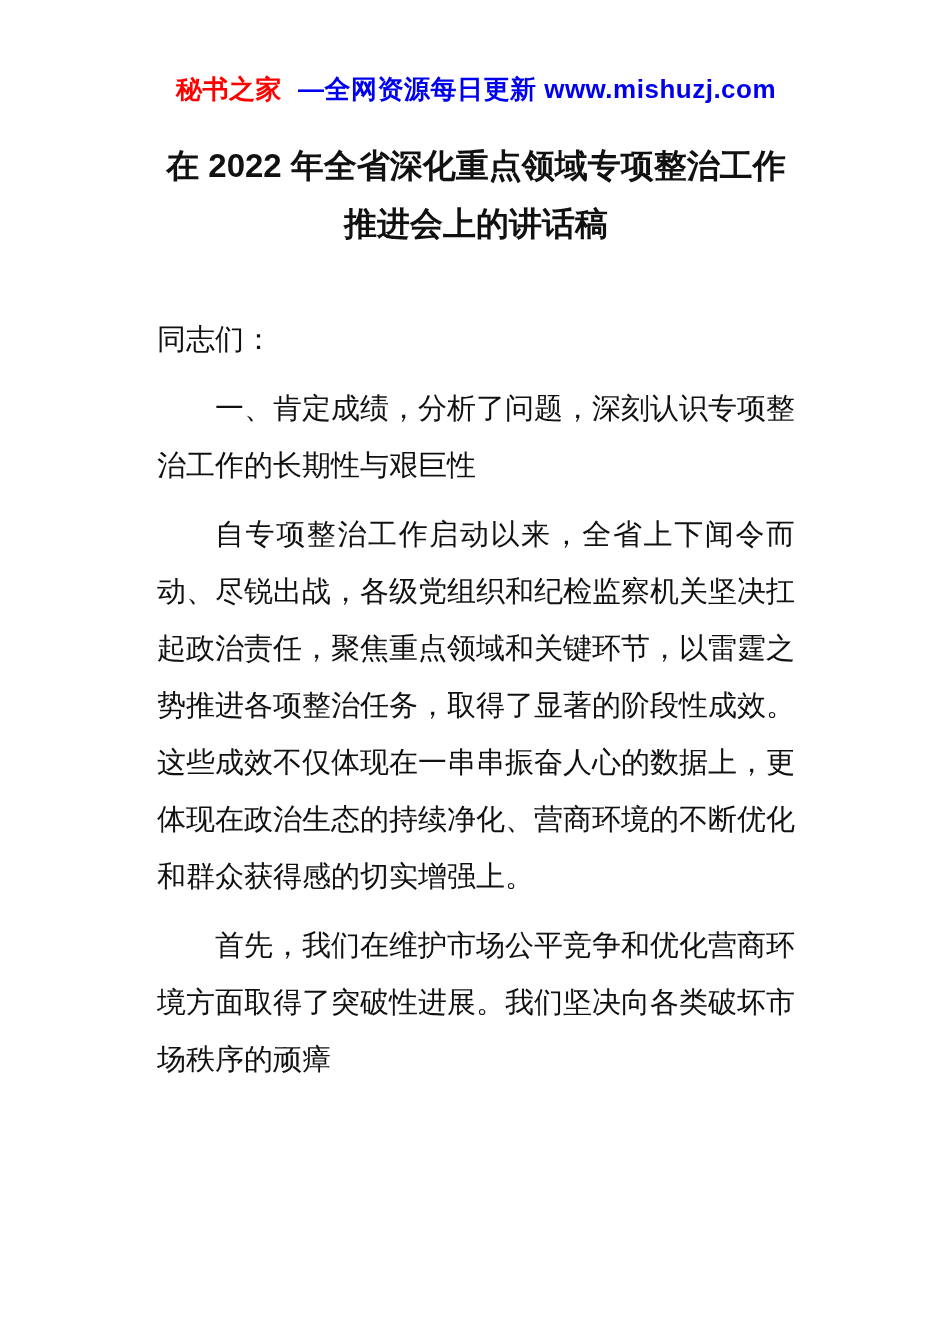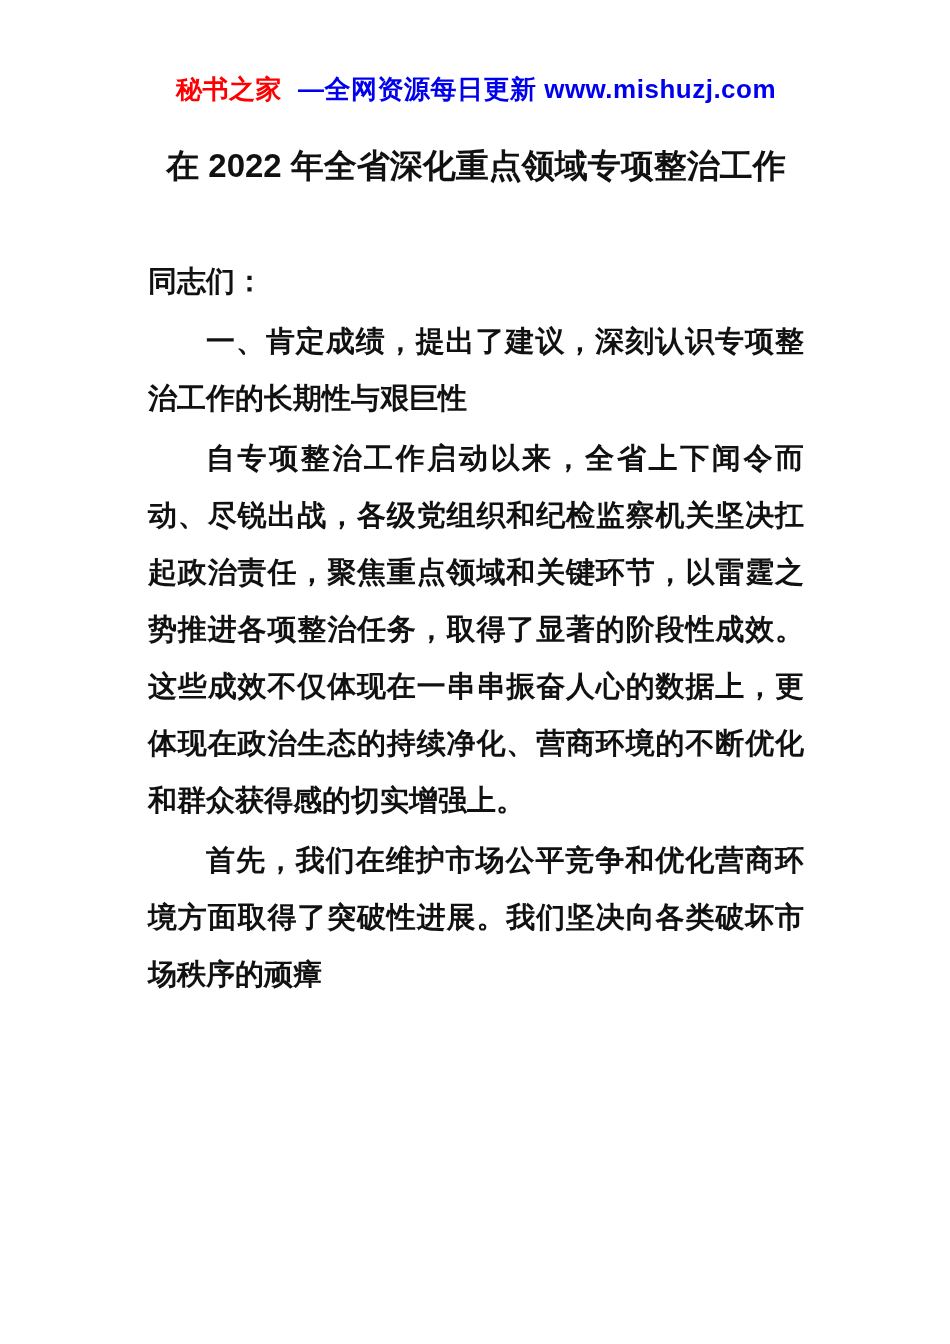--- a/index.html
+++ b/index.html
@@ -33,42 +33,42 @@
     margin:0 0 58px 0;
     font-size:33px;
     font-weight:bold;
     text-align:center;
     line-height:1.75;
     color:#111;
   }
   .doc-title .title-line{display:block;}
   .doc-body{margin:0;}
   .para{
-    margin:3px;
+    margin:12px;
     font-size:29px;
     line-height:57px;
     text-align:justify;
     text-justify:inter-ideograph;
     word-break:break-all;
     color:#111;
-    font-weight:bold;
   }
   .para.indent{text-indent:2em;}
 </style>
 </head>
 <body>
 
 <div class="page">
 
   <div class="site-header"><span class="brand">秘书之家</span><span class="tagline">—全网资源每日更新 </span><span class="url">www.mishuzj.com</span></div>
 
   <h1 class="doc-title">
     <span class="title-line">在 2022 年全省深化重点领域专项整治工作</span>
+    <span class="title-line">推进会上的讲话稿</span>
   </h1>
 
   <div class="doc-body" id="paragraphs">
       <p class="para">同志们：</p>
-      <p class="para indent">一、肯定成绩，提出了建议，深刻认识专项整治工作的长期性与艰巨性</p>
+      <p class="para indent">一、肯定成绩，分析了问题，深刻认识专项整治工作的长期性与艰巨性</p>
       <p class="para indent">自专项整治工作启动以来，全省上下闻令而动、尽锐出战，各级党组织和纪检监察机关坚决扛起政治责任，聚焦重点领域和关键环节，以雷霆之势推进各项整治任务，取得了显著的阶段性成效。这些成效不仅体现在一串串振奋人心的数据上，更体现在政治生态的持续净化、营商环境的不断优化和群众获得感的切实增强上。</p>
       <p class="para indent">首先，我们在维护市场公平竞争和优化营商环境方面取得了突破性进展。我们坚决向各类破坏市场秩序的顽瘴</p>
     </div>
 
 </div>
 
 </body></html>

